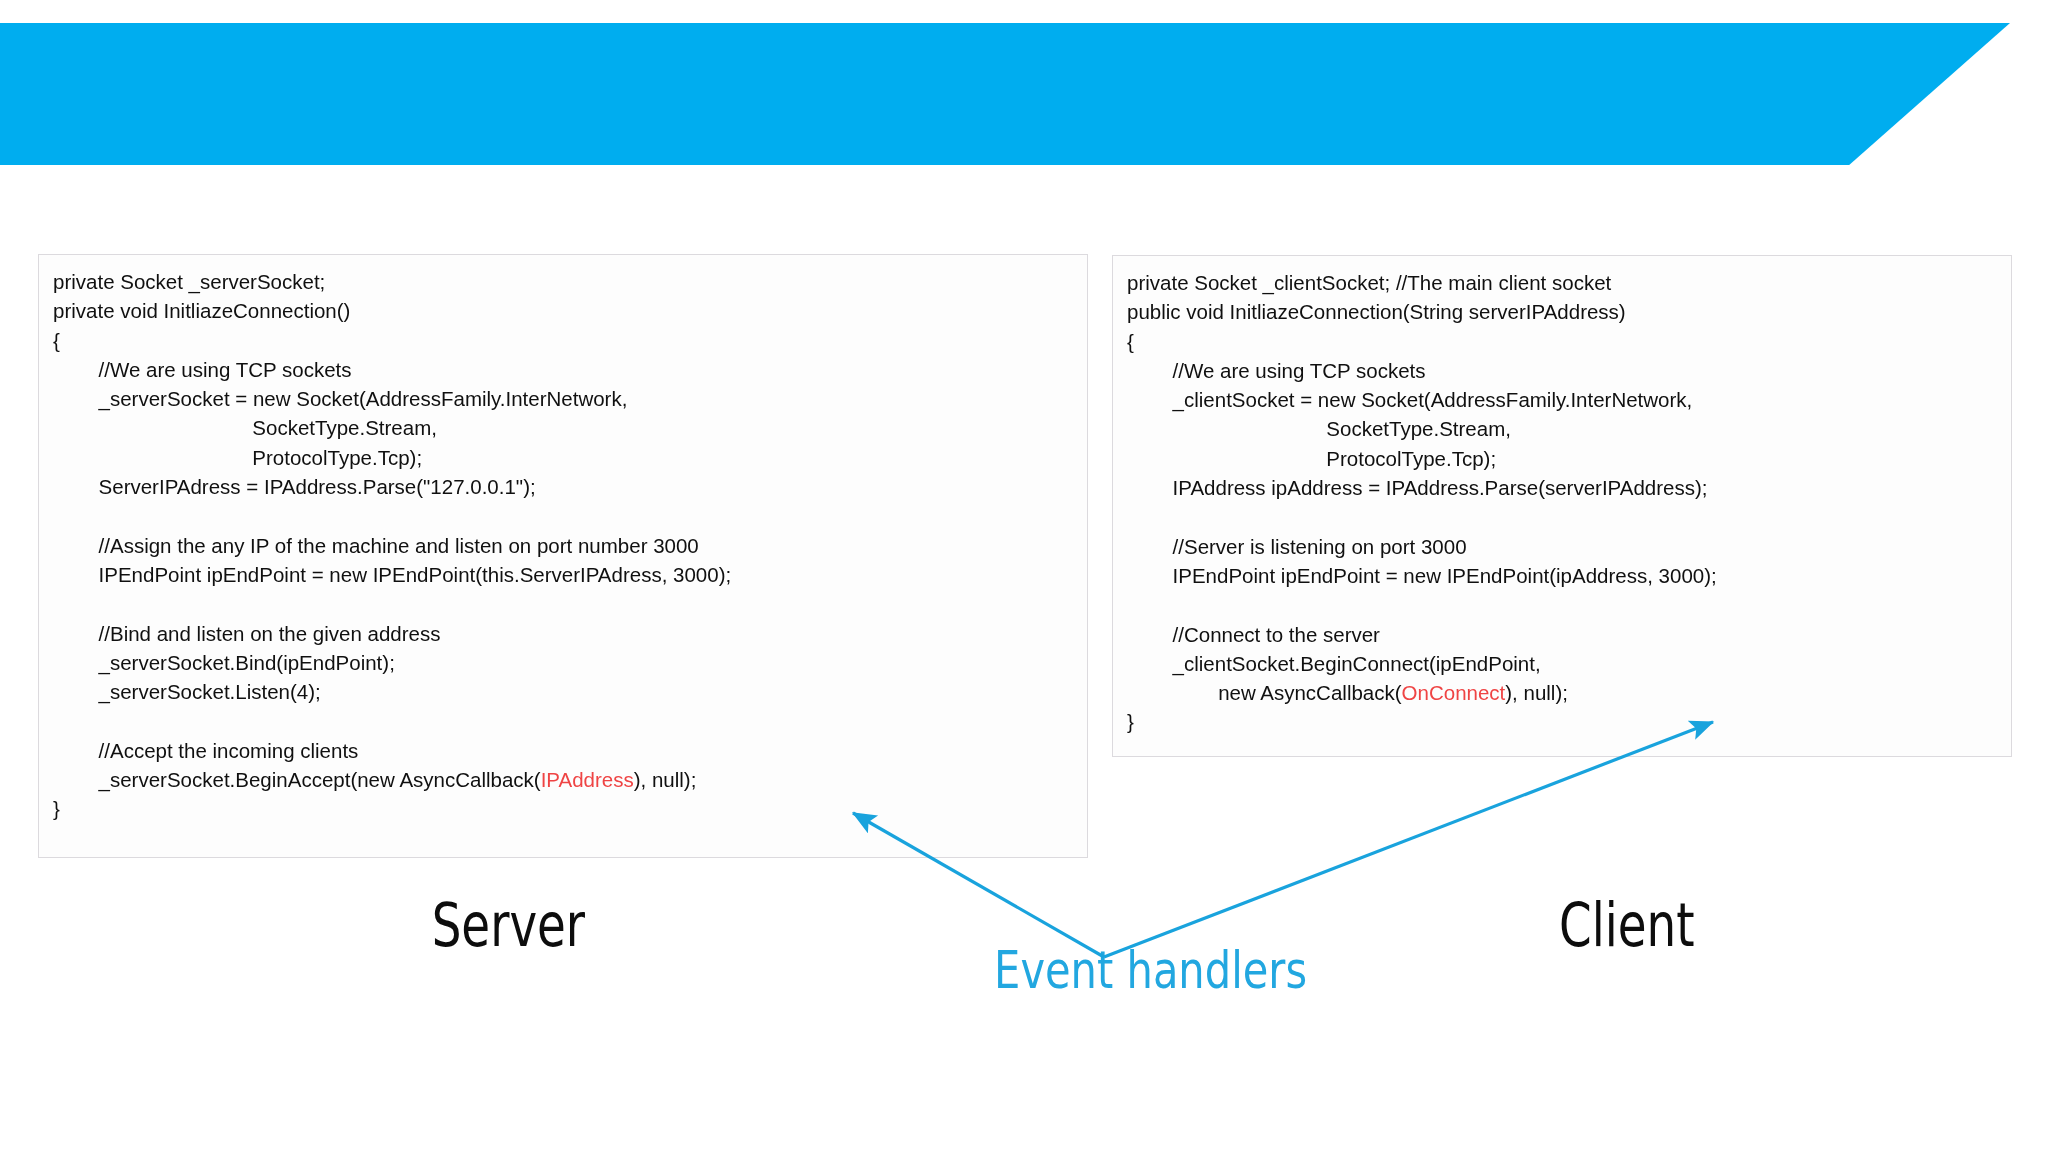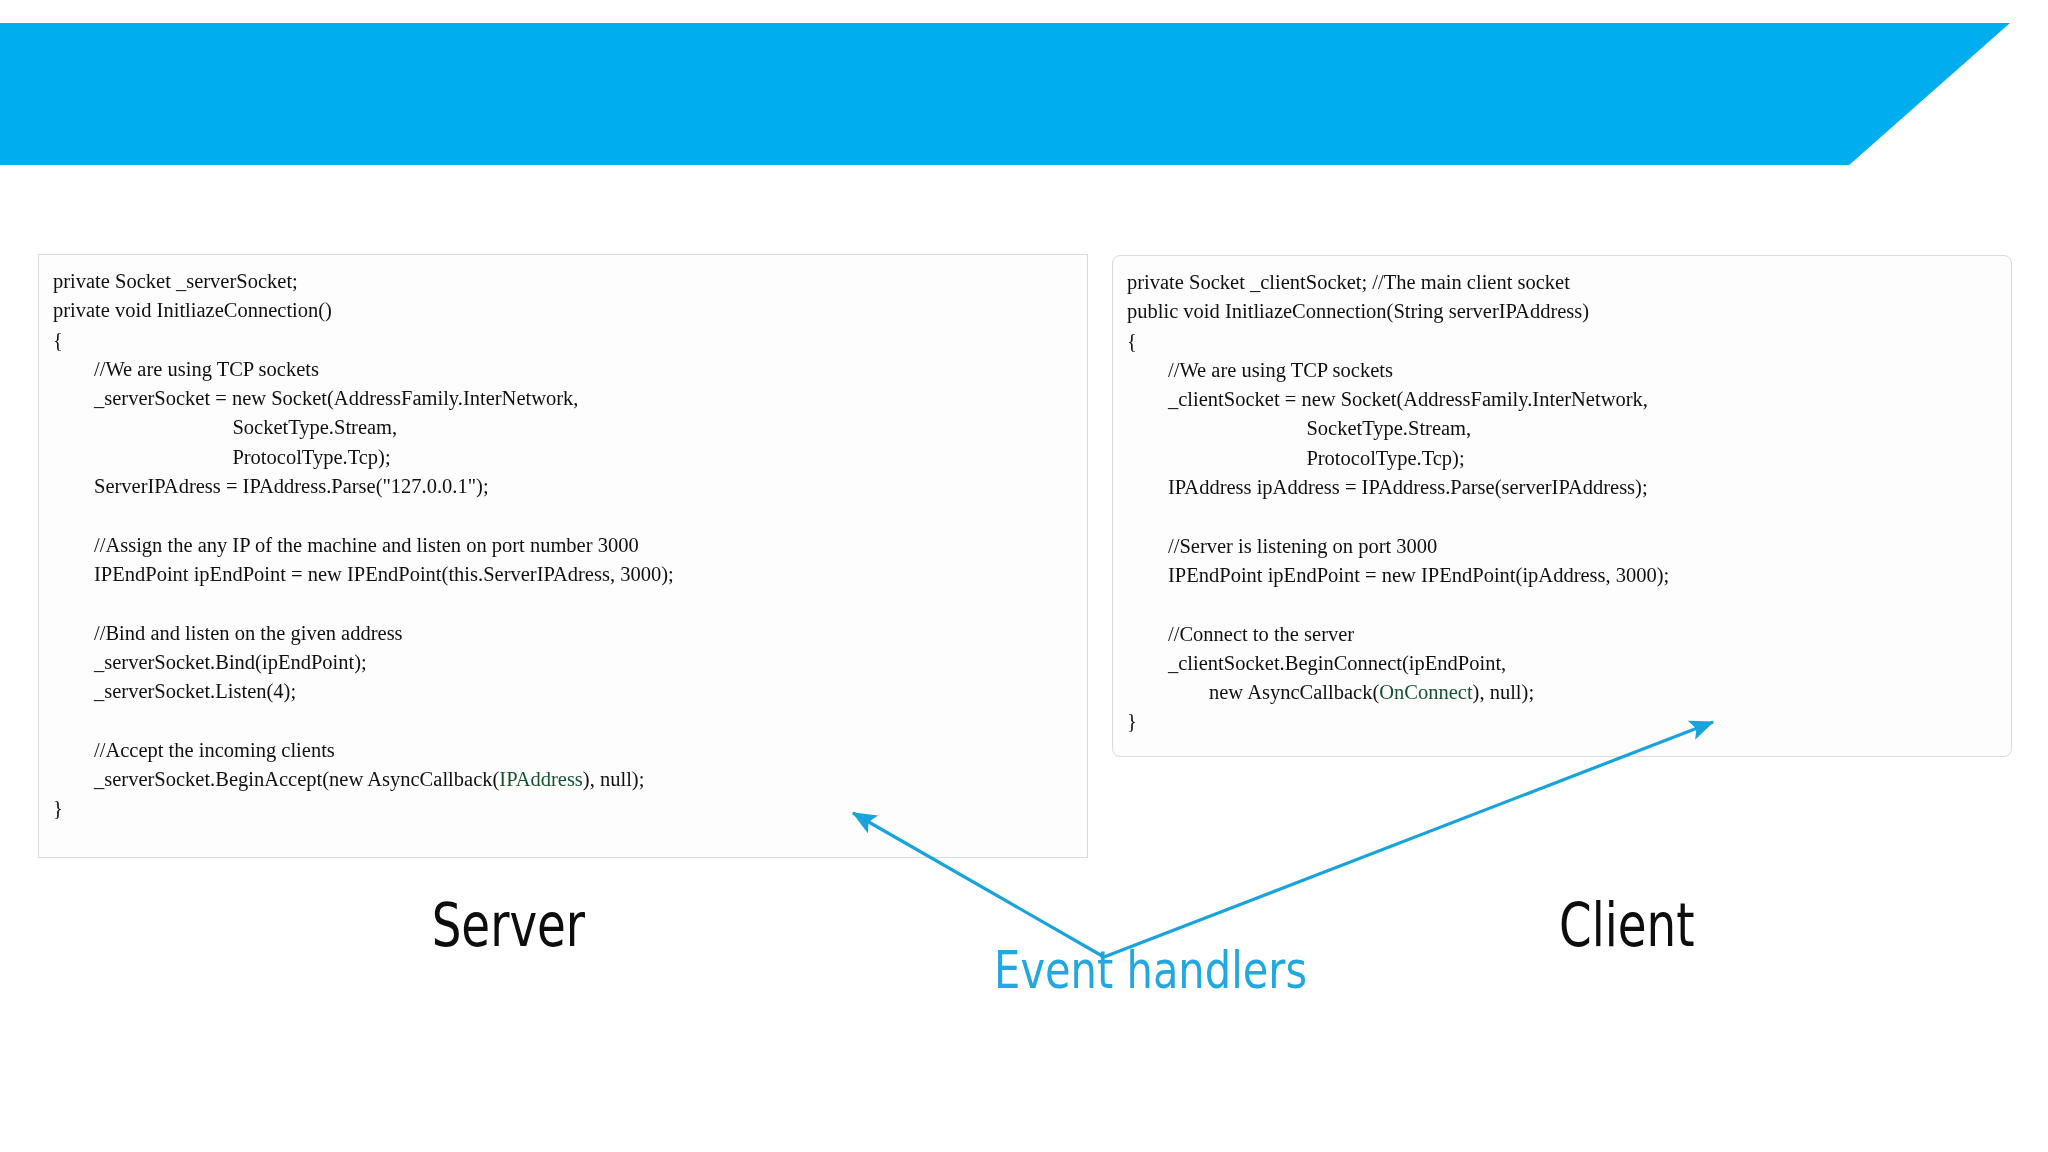--- a/index.html
+++ b/index.html
@@ -54,35 +54,34 @@
     left: 38px;
     top: 254px;
     width: 1050px;
     height: 604px;
   }
   #client-code-panel {
     left: 1112px;
     top: 255px;
     width: 900px;
     height: 502px;
-    border-radius: 8px;
   }
   .code-text {
     position: absolute;
     left: 14px;
     top: 12px;
     margin: 0;
-    font-family: Liberation Serif, serif;
+    font-family: Liberation Sans, sans-serif;
     font-size: 20.5px;
     line-height: 29.3px;
     color: #101010;
     white-space: pre;
     letter-spacing: 0px;
   }
-  .kw-handler { color: #14532d; }
+  .kw-handler { color: #ef4444; }
 
   
   .side-label {
     position: absolute;
     color: #0d0d0d;
     font-family: "DejaVu Sans", sans-serif;
     font-size: 60px;
     font-weight: 400;
     white-space: nowrap;
     transform-origin: center center;

